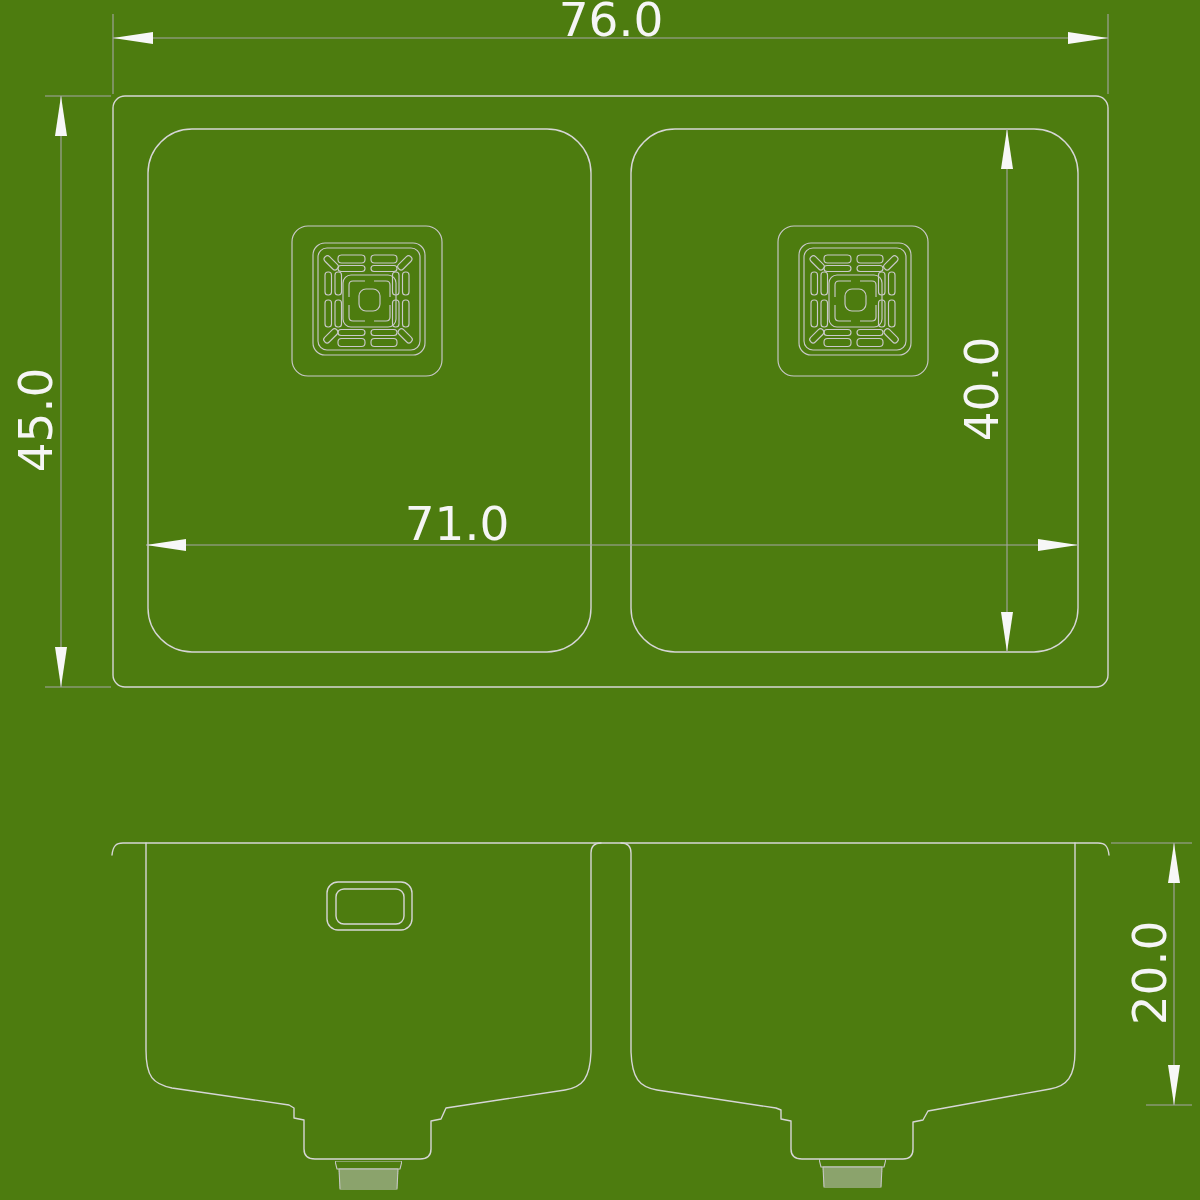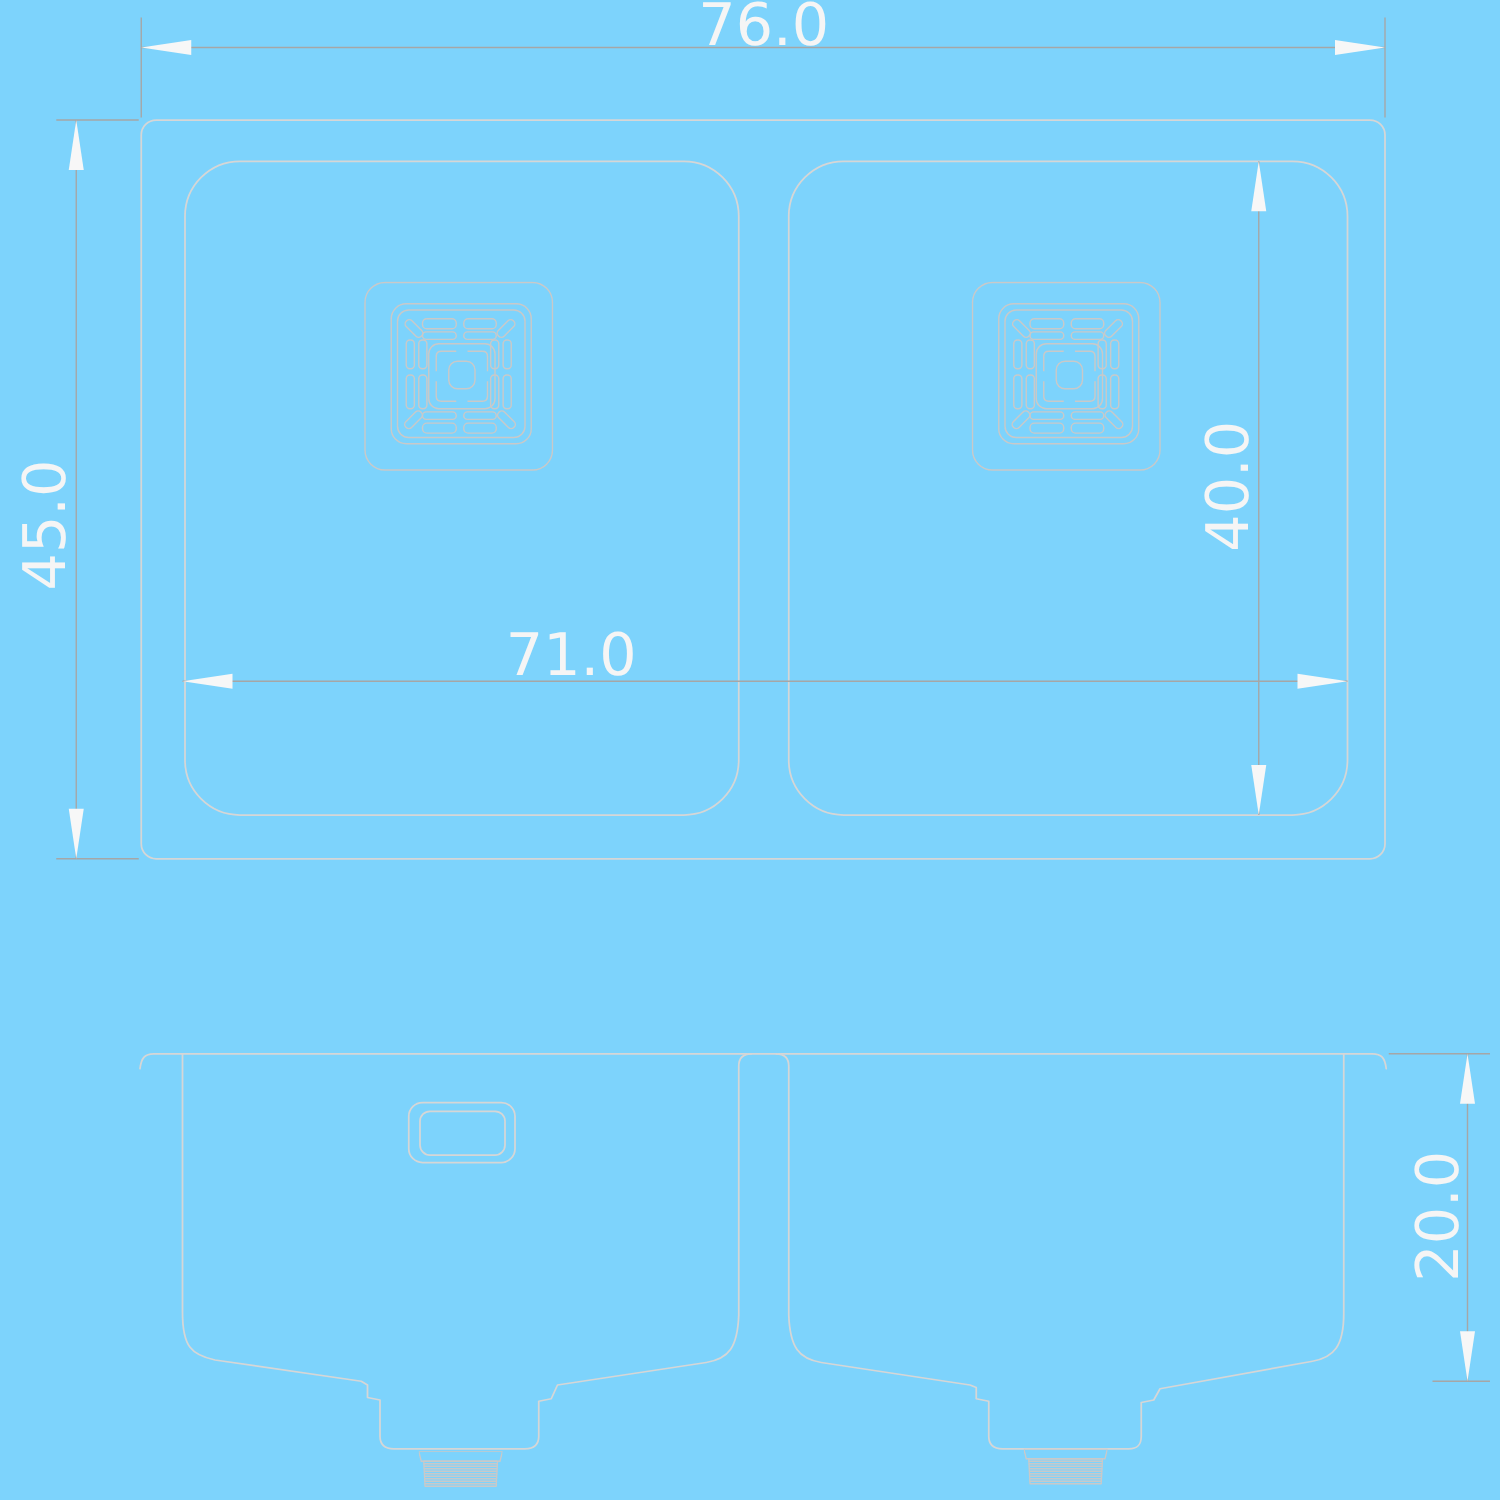--- a/index.html
+++ b/index.html
@@ -1,16 +1,16 @@
 <!DOCTYPE html>
 <html><head>
 <meta charset="utf-8">
 <style>
   html,body{margin:0;padding:0;background:#2b2b2b;}
-  .canvas{position:relative;width:1200px;height:1200px;background:#7dd3fc;overflow:hidden;}
+  .canvas{position:relative;width:1200px;height:1200px;background:#4d7c0f;overflow:hidden;}
   svg{display:block;}
   .dim-text{
     font-family:"DejaVu Sans","Liberation Sans",sans-serif;
     font-size:47px;
     fill:#f5f5f5;
   }
 </style>
 </head>
 <body>
 

